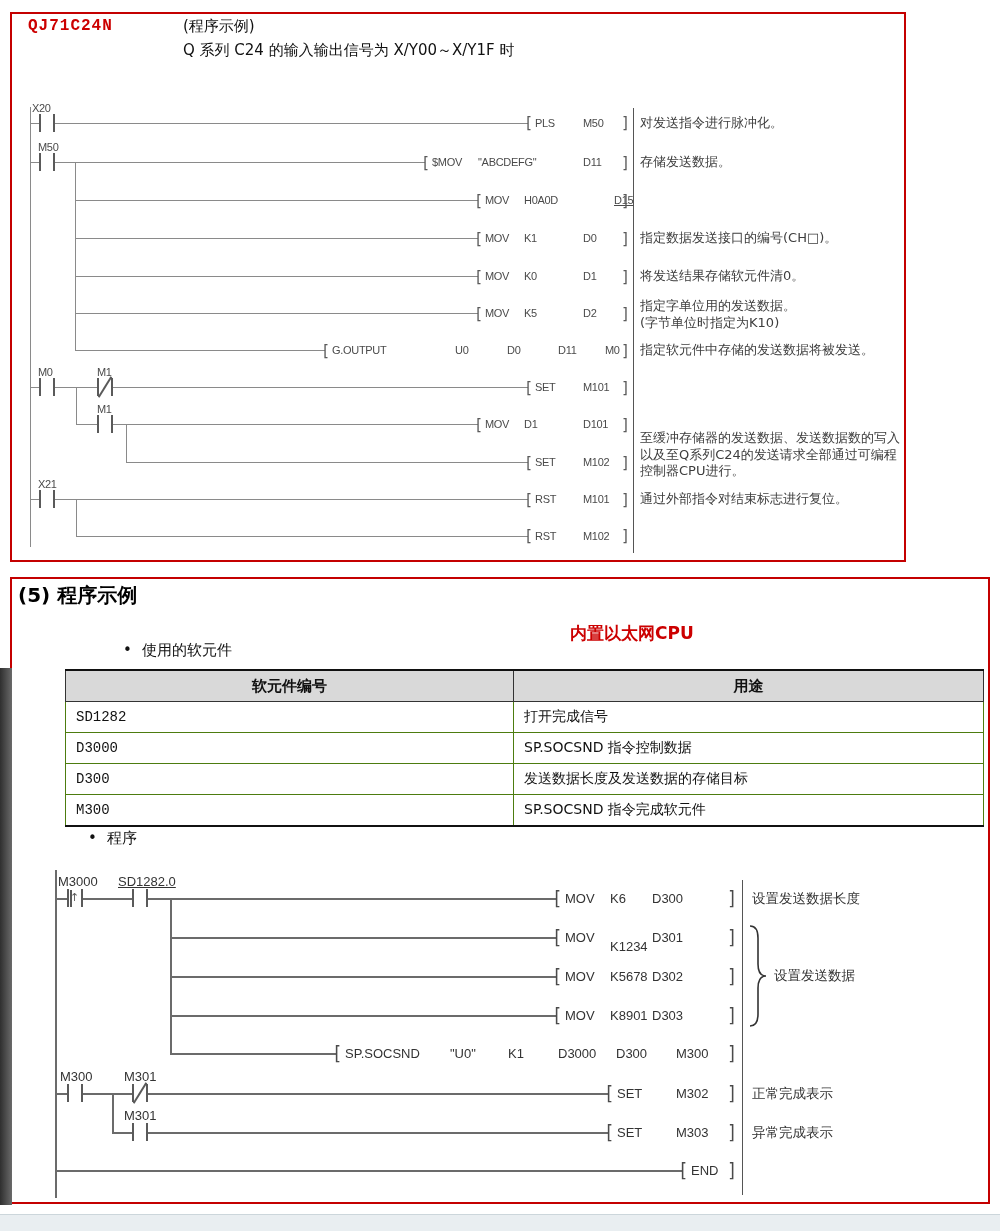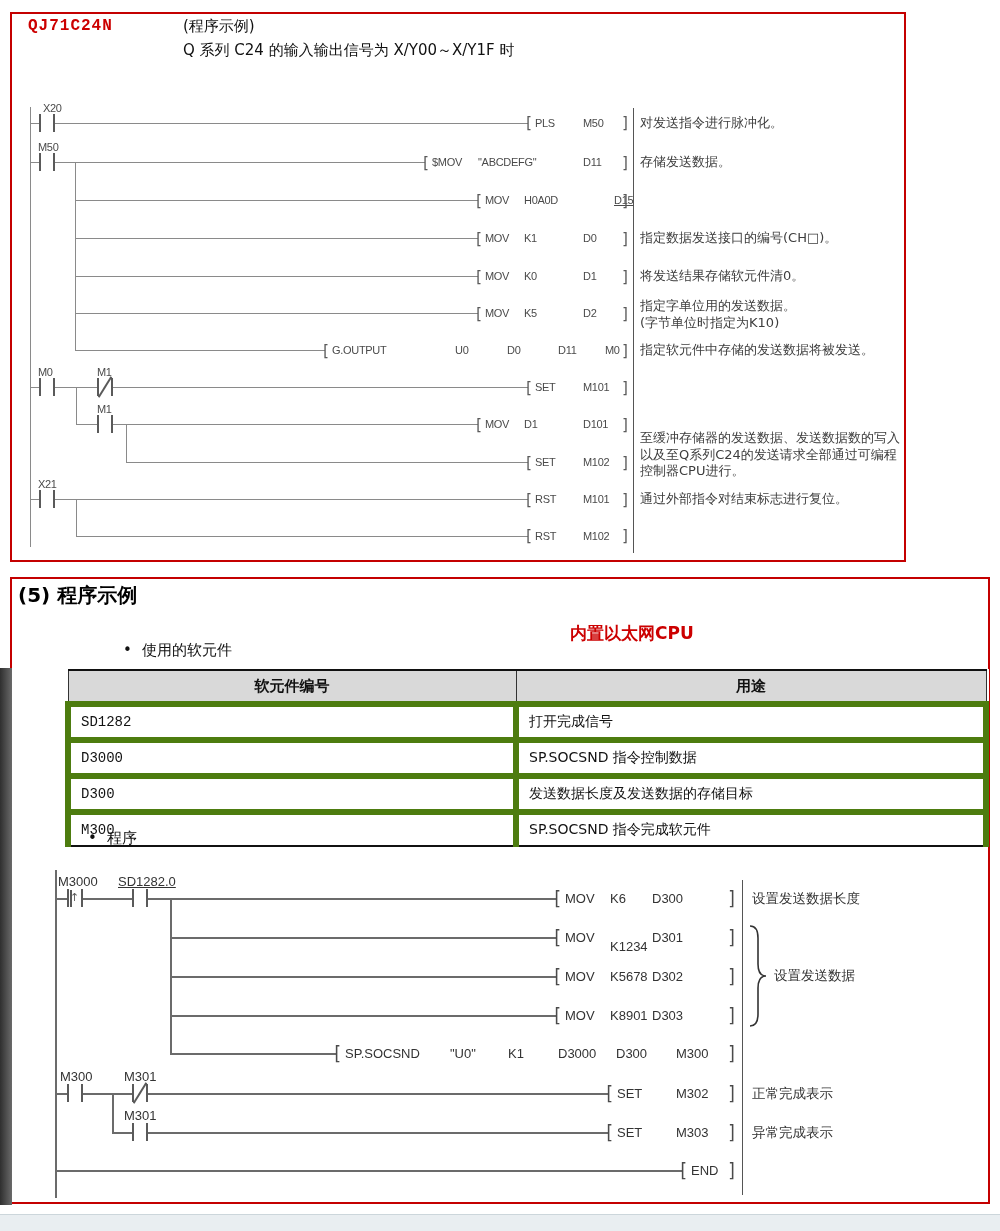--- a/index.html
+++ b/index.html
@@ -42,21 +42,21 @@
   .sub{position:absolute;font-size:15px;color:#111;}
   .h2{position:absolute;font-size:20px;font-weight:700;color:#000;}
   .badge{position:absolute;font-size:17px;font-weight:700;}
   .para{position:absolute;font-size:15px;color:#111;}
   .bullet{position:absolute;font-size:15px;color:#111;}
 
   
   .tbl{position:absolute;border-collapse:collapse;table-layout:fixed;background:#fff;}
   .tbl th{background:#d9d9d9;height:28px;font-size:15px;font-weight:700;text-align:center;
           border:1px solid #333;border-top:2px solid #111;color:#111;}
-  .tbl td{height:30px;font-size:14px;border:6px solid #4d7c0f;color:#111;padding:0 0 0 10px;}
+  .tbl td{height:30px;font-size:14px;border:1px solid #4d7c0f;color:#111;padding:0 0 0 10px;}
   .tbl tr:last-child td{border-bottom:2px solid #111;}
   .dev{font-family:"Liberation Mono",monospace;font-size:13px;}
 
   .artifact-left{position:absolute;left:0;top:668px;width:12px;height:537px;
                  background:linear-gradient(90deg,#2f2f2f,#6a6a6a);}
   .artifact-bottom{position:absolute;left:0;top:1214px;width:1000px;height:17px;
                    background:#e9eef1;border-top:1px solid #ccd6db;}
 </style>
 </head>
 <body>
@@ -88,21 +88,21 @@
 
   <div class="vln" style="left:75px;top:162px;height:188px;"></div>
   <div class="vln" style="left:76px;top:387px;height:37px;"></div>
   <div class="vln" style="left:126px;top:424px;height:38px;"></div>
   <div class="vln" style="left:76px;top:499px;height:37px;"></div>
 
   <div class="ct" style="left:39px;top:114px;">
       <i class="l"></i>
       <i class="r"></i>
     </div>
-  <div class="t1" style="left:43px;top:102px;text-align:right;">X20</div>
+  <div class="t1" style="left:32px;top:102px;text-align:right;">X20</div>
   <div class="ct" style="left:39px;top:153px;">
       <i class="l"></i>
       <i class="r"></i>
     </div>
   <div class="t1" style="left:38px;top:141px;">M50</div>
   <div class="ct" style="left:39px;top:378px;">
       <i class="l"></i>
       <i class="r"></i>
     </div>
   <div class="t1" style="left:38px;top:366px;">M0</div>

